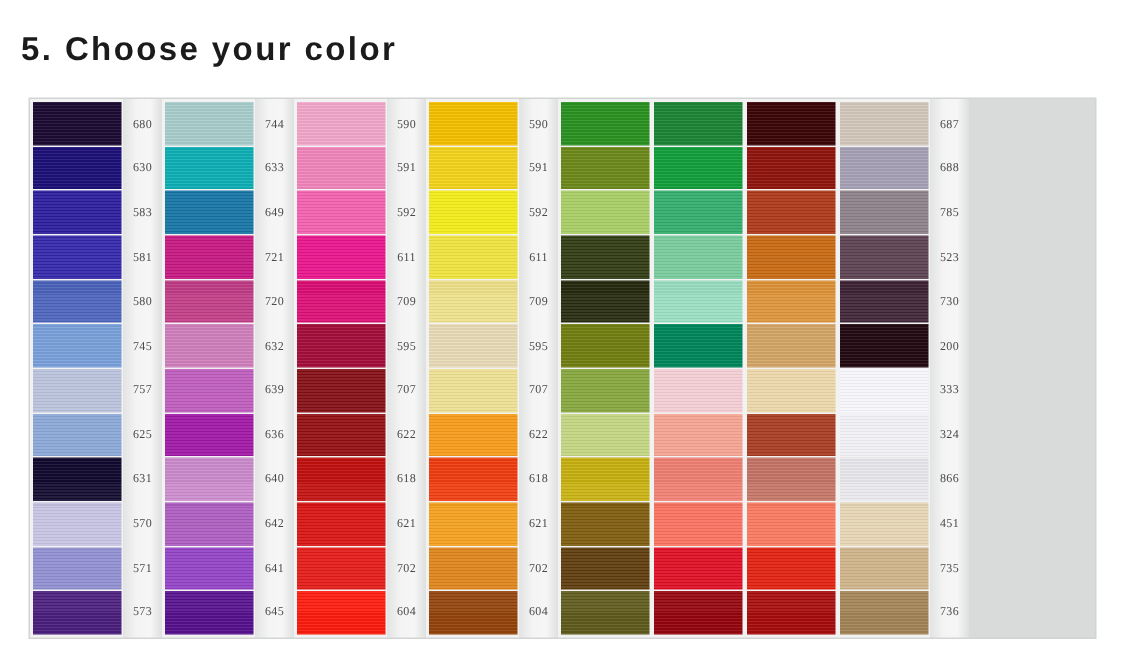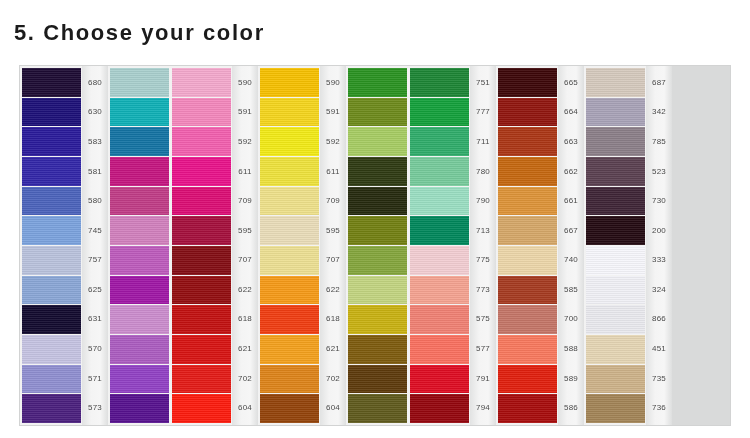--- a/index.html
+++ b/index.html
@@ -20,20 +20,21 @@
     white-space:nowrap;
   }
   #color-chart{
     position:absolute;
     left:20px; top:66px;
     width:710px; height:359px;
     background:#d9dada;
     display:flex;
     box-sizing:border-box;
     box-shadow:0 0 0 1px #d2d3d3;
+    font-family:Liberation Serif, serif;
   }
   .chart-column{
     display:flex;
     height:100%;
     box-sizing:border-box;
   }
   .swatch-stack{
     display:flex;
     flex-direction:column;
     height:100%;
@@ -125,20 +126,34 @@
         <div class="swatch" style="background: rgb(196, 21, 127);"></div>
         <div class="swatch" style="background: rgb(192, 60, 134);"></div>
         <div class="swatch" style="background: rgb(209, 128, 189);"></div>
         <div class="swatch" style="background: rgb(189, 91, 188);"></div>
         <div class="swatch" style="background: rgb(159, 22, 165);"></div>
         <div class="swatch" style="background: rgb(203, 140, 205);"></div>
         <div class="swatch" style="background: rgb(171, 92, 192);"></div>
         <div class="swatch" style="background: rgb(145, 65, 196);"></div>
         <div class="swatch" style="background: rgb(86, 17, 142);"></div>
       </div>
+      <div class="label-stack">
+        <div class="code">744</div>
+        <div class="code">633</div>
+        <div class="code">649</div>
+        <div class="code">721</div>
+        <div class="code">720</div>
+        <div class="code">632</div>
+        <div class="code">639</div>
+        <div class="code">636</div>
+        <div class="code">640</div>
+        <div class="code">642</div>
+        <div class="code">641</div>
+        <div class="code">645</div>
+      </div>
     </div>
     <div class="chart-column">
       <div class="swatch-stack">
         <div class="swatch" style="background: rgb(243, 168, 204);"></div>
         <div class="swatch" style="background: rgb(243, 135, 188);"></div>
         <div class="swatch" style="background: rgb(242, 95, 174);"></div>
         <div class="swatch" style="background: rgb(232, 18, 138);"></div>
         <div class="swatch" style="background: rgb(219, 13, 116);"></div>
         <div class="swatch" style="background: rgb(164, 15, 60);"></div>
         <div class="swatch" style="background: rgb(131, 13, 20);"></div>
@@ -217,85 +232,57 @@
         <div class="swatch" style="background: rgb(118, 202, 155);"></div>
         <div class="swatch" style="background: rgb(154, 222, 194);"></div>
         <div class="swatch" style="background: rgb(0, 135, 91);"></div>
         <div class="swatch" style="background: rgb(242, 205, 210);"></div>
         <div class="swatch" style="background: rgb(244, 162, 144);"></div>
         <div class="swatch" style="background: rgb(240, 128, 115);"></div>
         <div class="swatch" style="background: rgb(249, 112, 95);"></div>
         <div class="swatch" style="background: rgb(222, 12, 34);"></div>
         <div class="swatch" style="background: rgb(148, 5, 13);"></div>
       </div>
-      <div class="label-stack">
-        <div class="code">751</div>
-        <div class="code">777</div>
-        <div class="code">711</div>
-        <div class="code">780</div>
-        <div class="code">790</div>
-        <div class="code">713</div>
-        <div class="code">775</div>
-        <div class="code">773</div>
-        <div class="code">575</div>
-        <div class="code">577</div>
-        <div class="code">791</div>
-        <div class="code">794</div>
-      </div>
     </div>
     <div class="chart-column">
       <div class="swatch-stack">
         <div class="swatch" style="background: rgb(60, 6, 8);"></div>
         <div class="swatch" style="background: rgb(144, 21, 14);"></div>
         <div class="swatch" style="background: rgb(171, 54, 21);"></div>
         <div class="swatch" style="background: rgb(197, 103, 15);"></div>
         <div class="swatch" style="background: rgb(221, 147, 56);"></div>
         <div class="swatch" style="background: rgb(213, 167, 104);"></div>
         <div class="swatch" style="background: rgb(236, 214, 169);"></div>
         <div class="swatch" style="background: rgb(165, 58, 32);"></div>
         <div class="swatch" style="background: rgb(196, 117, 103);"></div>
         <div class="swatch" style="background: rgb(248, 120, 93);"></div>
         <div class="swatch" style="background: rgb(224, 31, 13);"></div>
         <div class="swatch" style="background: rgb(167, 12, 12);"></div>
       </div>
-      <div class="label-stack">
-        <div class="code">665</div>
-        <div class="code">664</div>
-        <div class="code">663</div>
-        <div class="code">662</div>
-        <div class="code">661</div>
-        <div class="code">667</div>
-        <div class="code">740</div>
-        <div class="code">585</div>
-        <div class="code">700</div>
-        <div class="code">588</div>
-        <div class="code">589</div>
-        <div class="code">586</div>
-      </div>
     </div>
     <div class="chart-column">
       <div class="swatch-stack">
         <div class="swatch" style="background: rgb(213, 201, 189);"></div>
         <div class="swatch" style="background: rgb(168, 162, 183);"></div>
         <div class="swatch" style="background: rgb(139, 126, 136);"></div>
         <div class="swatch" style="background: rgb(90, 64, 80);"></div>
         <div class="swatch" style="background: rgb(62, 36, 54);"></div>
         <div class="swatch" style="background: rgb(35, 10, 18);"></div>
         <div class="swatch" style="background: rgb(246, 246, 251);"></div>
         <div class="swatch" style="background: rgb(240, 240, 245);"></div>
         <div class="swatch" style="background: rgb(233, 233, 238);"></div>
         <div class="swatch" style="background: rgb(229, 213, 180);"></div>
         <div class="swatch" style="background: rgb(205, 178, 137);"></div>
         <div class="swatch" style="background: rgb(162, 132, 86);"></div>
       </div>
     </div>
     <div class="chart-column">
       <div class="label-stack">
         <div class="code">687</div>
-        <div class="code">342</div>
+        <div class="code">688</div>
         <div class="code">785</div>
         <div class="code">523</div>
         <div class="code">730</div>
         <div class="code">200</div>
         <div class="code">333</div>
         <div class="code">324</div>
         <div class="code">866</div>
         <div class="code">451</div>
         <div class="code">735</div>
         <div class="code">736</div>

